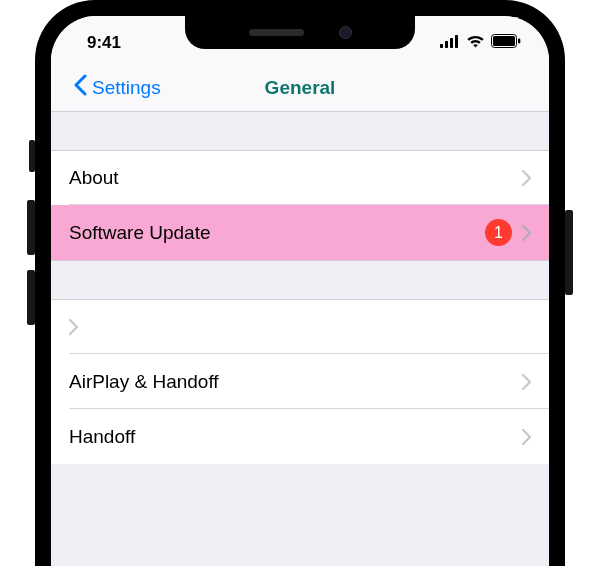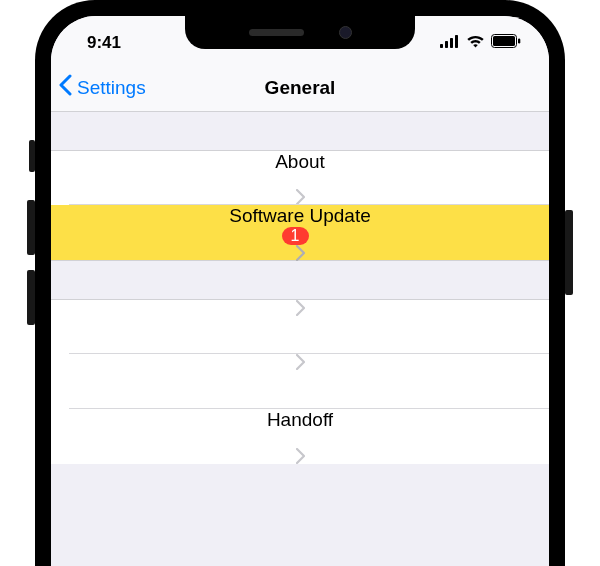--- a/index.html
+++ b/index.html
@@ -92,52 +92,51 @@
       position: relative;
       height: 48px;
       display: flex;
       align-items: center;
       justify-content: center;
       background: #f9f9fb;
       border-bottom: 1px solid #d1d1d5;
     }
     .back-btn {
       position: absolute;
-      left: 7px;
+      left: 22px;
       display: flex;
       align-items: center;
       color: #007aff;
       font-size: 19px;
       cursor: pointer;
     }
     .nav-title {
       font-size: 19px;
       font-weight: 600;
-      color: #000000;
+      color: #0f766e;
     }
     .content {
       background: #f0eff6;
     }
     .group-spacer {
       height: 38px;
     }
     .list-row {
       background: #fff;
       height: 55px;
       display: flex;
       align-items: center;
       padding: 0 18px;
       font-size: 19px;
       color: #000;
       position: relative;
       cursor: pointer;
-      flex-direction: column;
     }
     .list-row.selected {
-      background: #fde047;
+      background: #f9a8d4;
     }
     .list-row .label {
       flex: 1;
     }
     .sep {
       position: absolute;
       left: 18px;
       right: 0;
       bottom: 0;
       height: 1px;
@@ -251,20 +250,21 @@
       <div class="list-row group-top">
         <span class="chevron-right">
           <svg width="9" height="16" viewBox="0 0 9 16">
               <path d="M1 1 L8 8 L1 15" stroke="#c7c7cc" stroke-width="2.2" fill="none" stroke-linecap="round" stroke-linejoin="round"></path>
             </svg>
         </span>
         <div class="sep"></div>
       </div>
 
       <div class="list-row">
+        <span class="label">AirPlay &amp; Handoff</span>
         <span class="chevron-right">
           <svg width="9" height="16" viewBox="0 0 9 16">
               <path d="M1 1 L8 8 L1 15" stroke="#c7c7cc" stroke-width="2.2" fill="none" stroke-linecap="round" stroke-linejoin="round"></path>
             </svg>
         </span>
         <div class="sep"></div>
       </div>
 
 
       <div class="list-row">

